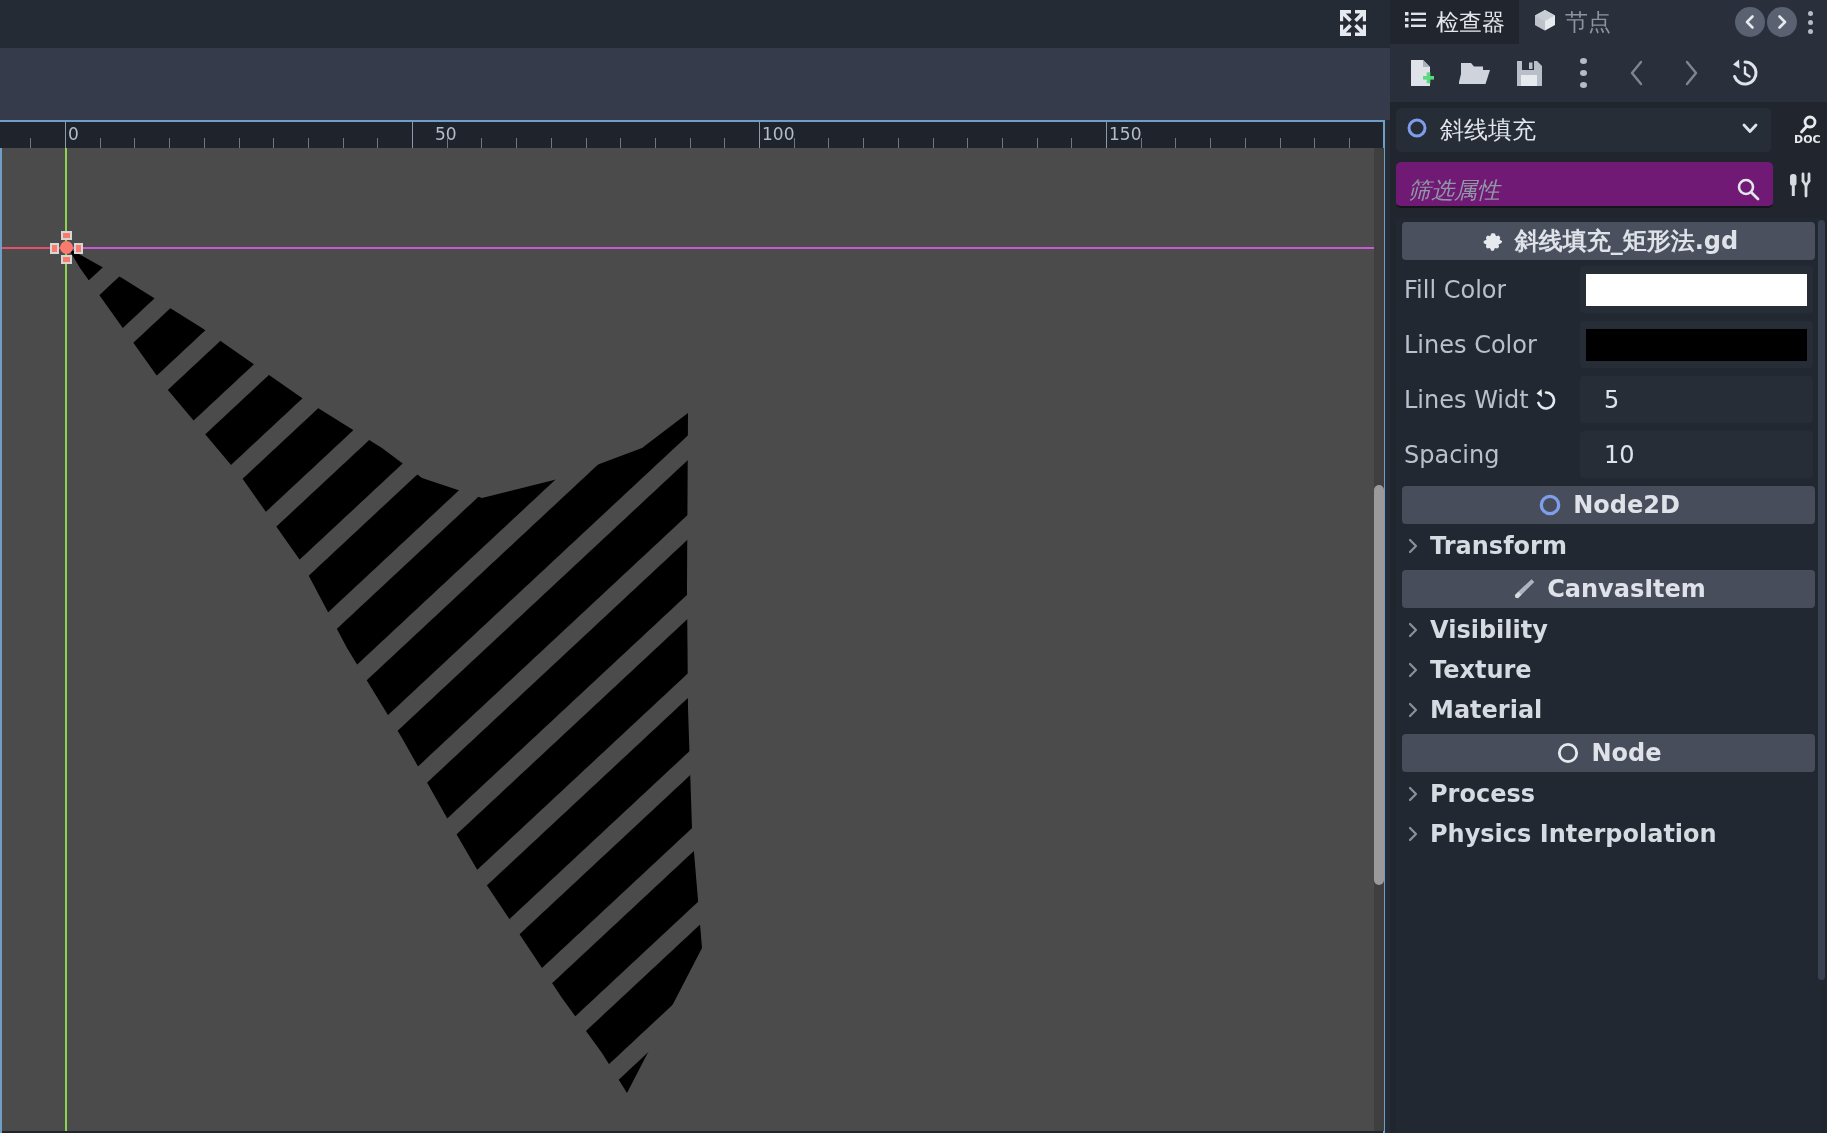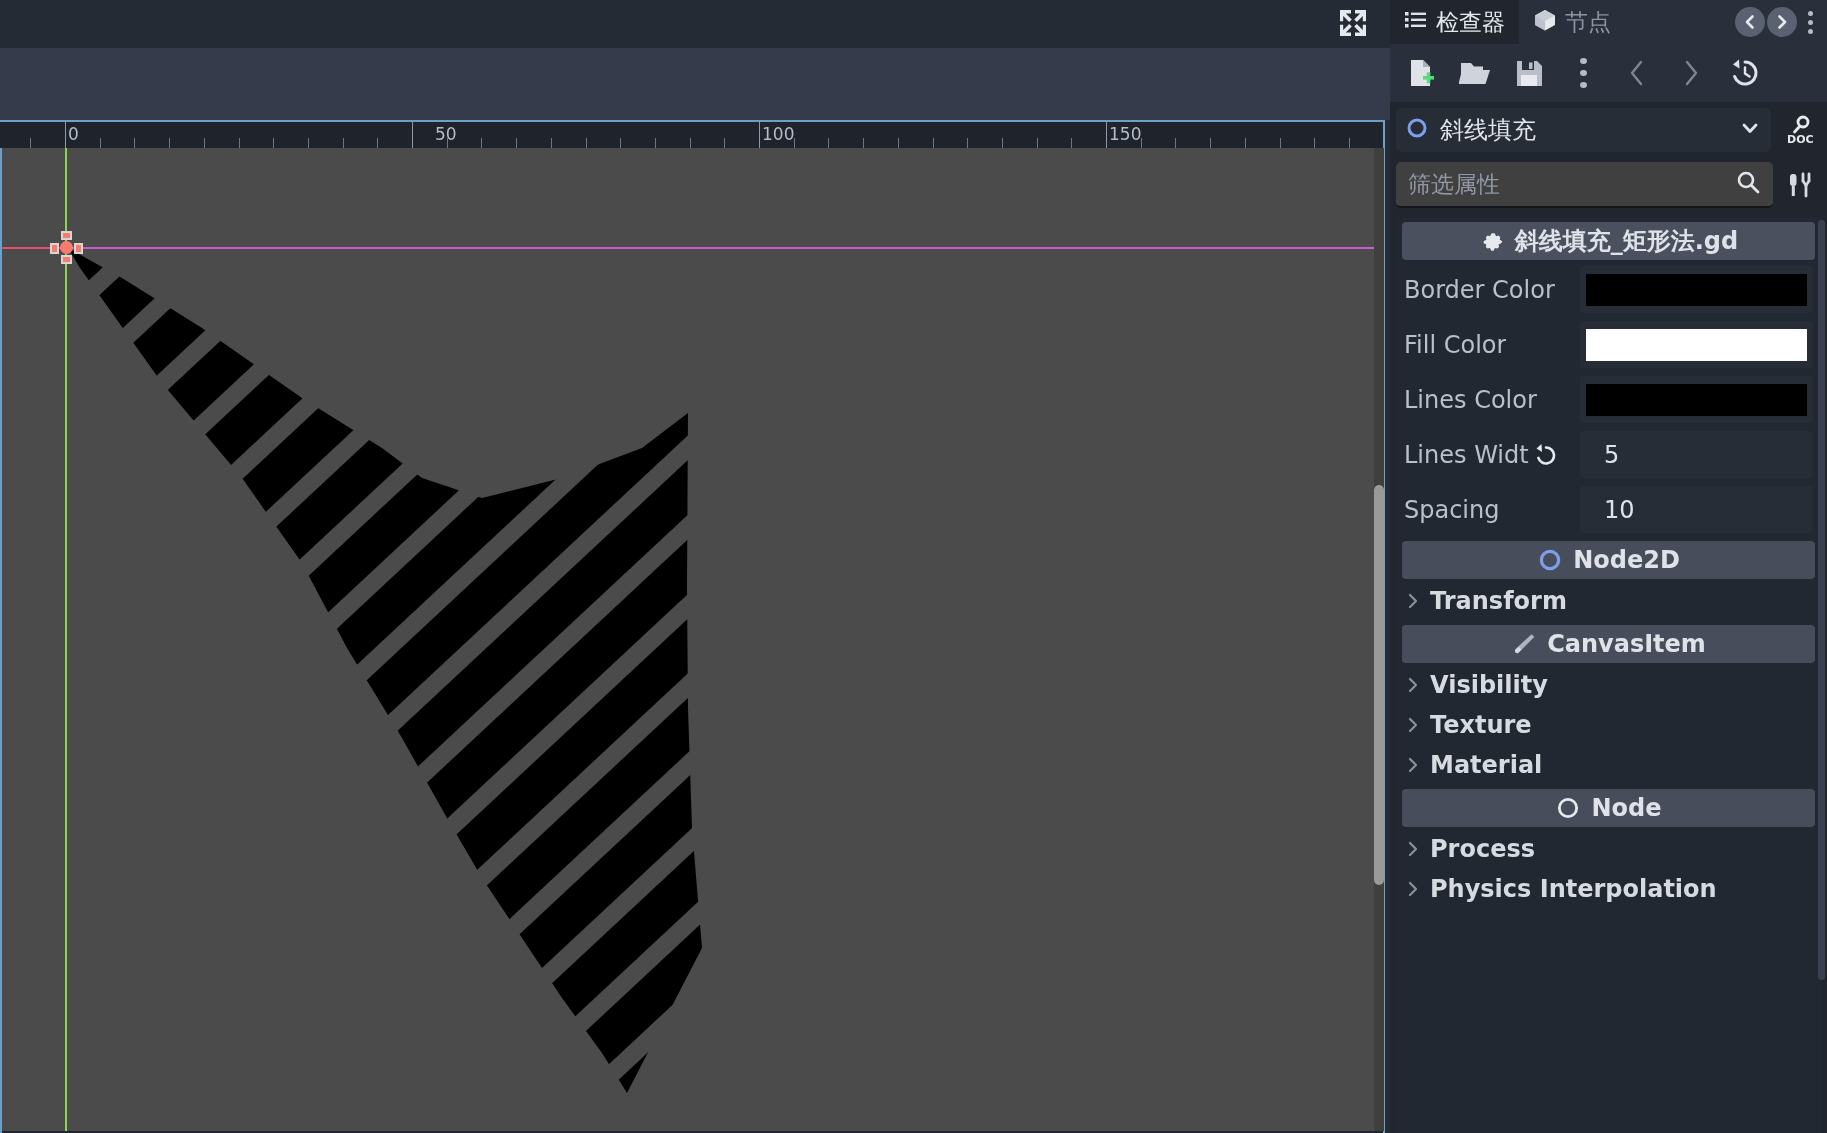--- a/index.html
+++ b/index.html
@@ -181,34 +181,35 @@
   #node-select {
     flex: 1; height: 44px;
     background: #272d37; border-radius: 5px;
     display: flex; align-items: center; padding: 0 10px;
     cursor: pointer;
   }
   #node-select .nm {
     flex: 1; margin-left: 12px;
     font-size: 24px; color: #e2e5ea;
   }
-  #doc-btn { width: 44px; height: 44px; display:flex; align-items:center; justify-content:center; cursor:pointer; }
+  #doc-btn { width: 44px; height: 44px; display:flex; align-items:center; justify-content:flex-end; cursor:pointer; }
 
   
   #filter-row {
     position: absolute; left: 6px; top: 162px;
     width: 425px; height: 46px;
     display: flex; align-items: center; gap: 6px;
   }
   #filter-input {
     flex: 1; height: 46px;
-    background: #404040; border-radius: 5px;
+    background: #701a75; border-radius: 5px;
     border-bottom: 2px solid #12151a;
-    display: flex; align-items: center; padding: 0 12px;
+    display: flex; align-items: flex-end; padding: 0 12px;
     cursor: text;
+    font-style: italic;
   }
   #filter-input .ph { flex: 1; font-size: 23px; color: #9098a5; }
   #tools-btn { width: 42px; height: 44px; display:flex; align-items:center; justify-content:center; cursor:pointer; }
 
   
   #prop-list {
     position: absolute; left: 6px; top: 218px;
     width: 425px; height: 915px;
     background: #222832;
     overflow: hidden;
@@ -528,28 +529,20 @@
     <div class="section-header script-header">
           <span style="display: flex;">
             <svg width="26" height="26" viewBox="0 0 24 24">
               <path fill="#e6e9ee" d="M12 8.4a3.6 3.6 0 100 7.2 3.6 3.6 0 000-7.2zm9.3 4.6l-.1-1-2.1-1.2.5-2.3-1.5-1.5-2.3.5L14.6 5l-1-.1h-1.2l-1 .1-1.2 2.5-2.3-.5-1.5 1.5.5 2.3L4.4 12l-.1 1 .1 1 2.4 1.2-.5 2.3 1.5 1.5 2.3-.5 1.2 2.4h2.2l1.2-2.4 2.3.5 1.5-1.5-.5-2.3 2.4-1.2z"></path>
             </svg>
           </span>
           <span class="lbl">斜线填充_矩形法.gd</span>
         </div>
         <div class="prop-row">
           <div class="prop-label">
-            <span class="txt">Border Color</span>
-          </div>
-          <div class="prop-value">
-            <div class="swatch" style="background: rgb(0, 0, 0);"></div>
-          </div>
-        </div>
-        <div class="prop-row">
-          <div class="prop-label">
             <span class="txt">Fill Color</span>
           </div>
           <div class="prop-value">
             <div class="swatch" style="background: rgb(255, 255, 255);"></div>
           </div>
         </div>
         <div class="prop-row">
           <div class="prop-label">
             <span class="txt">Lines Color</span>
           </div>

